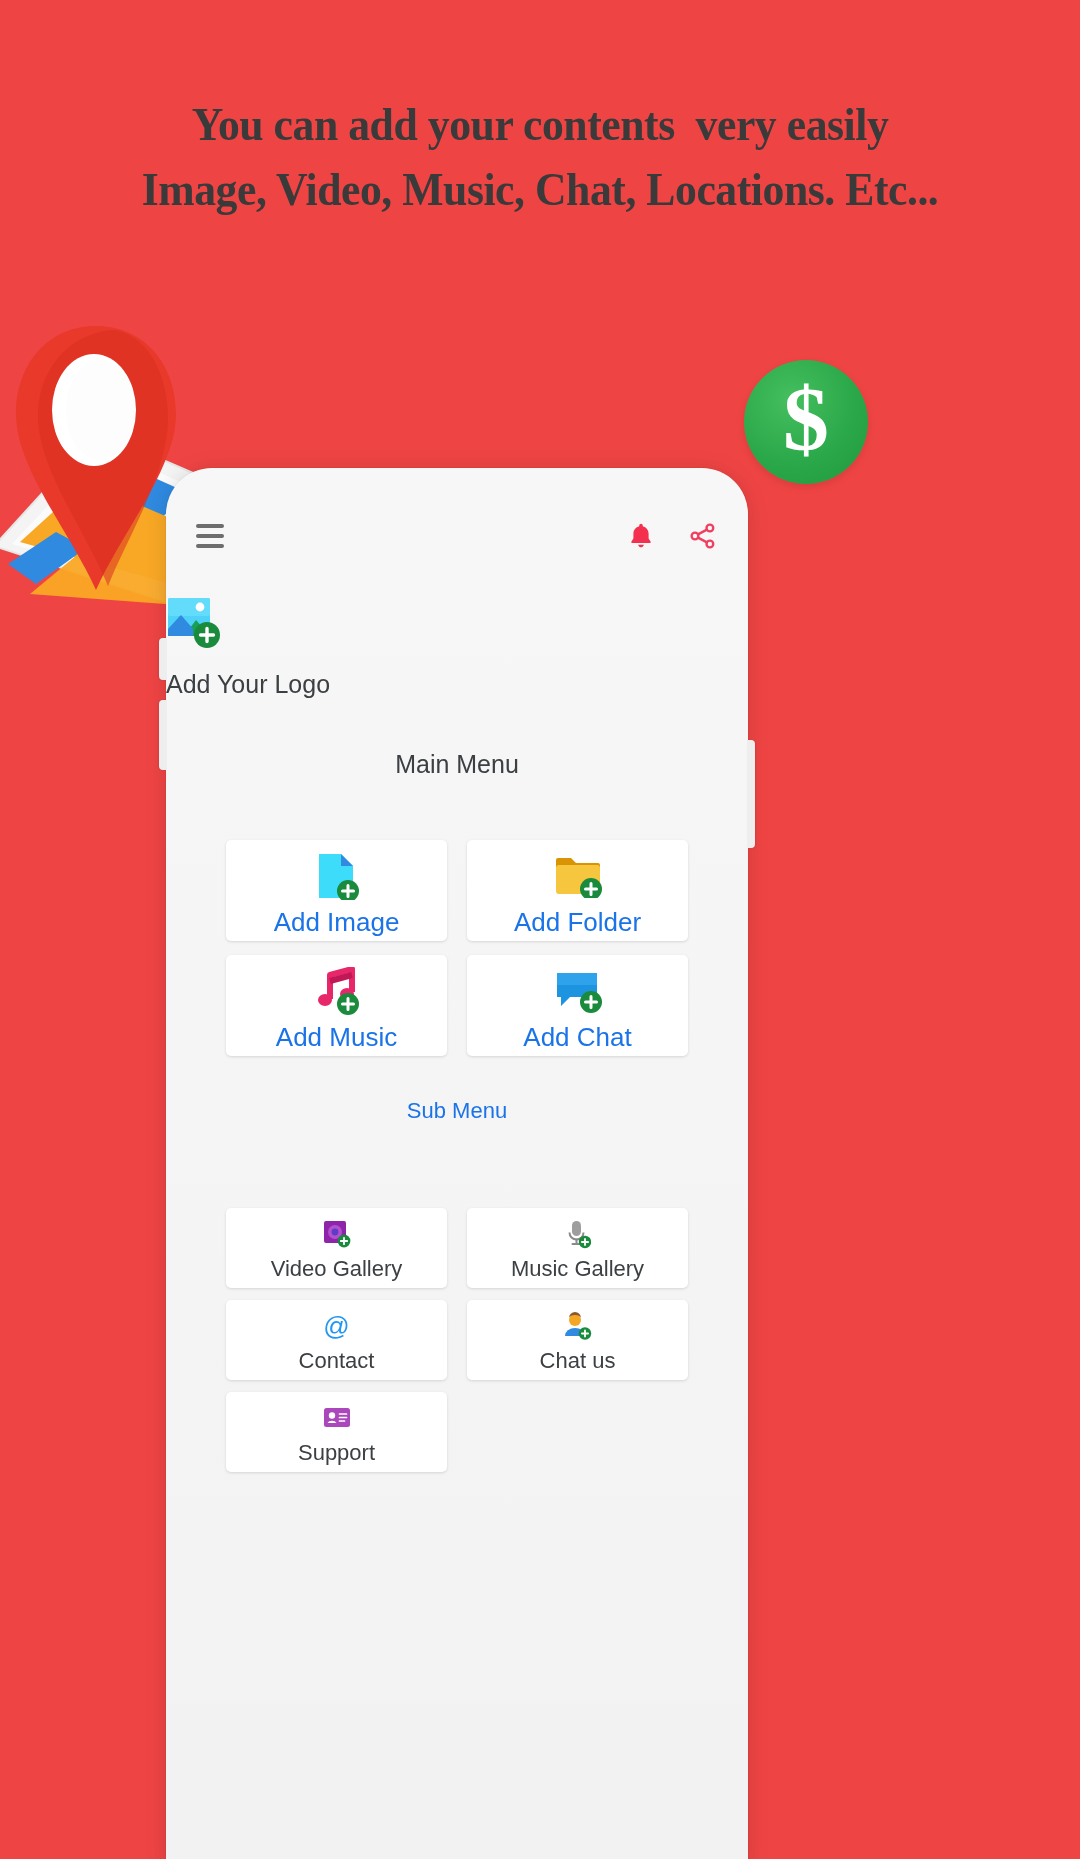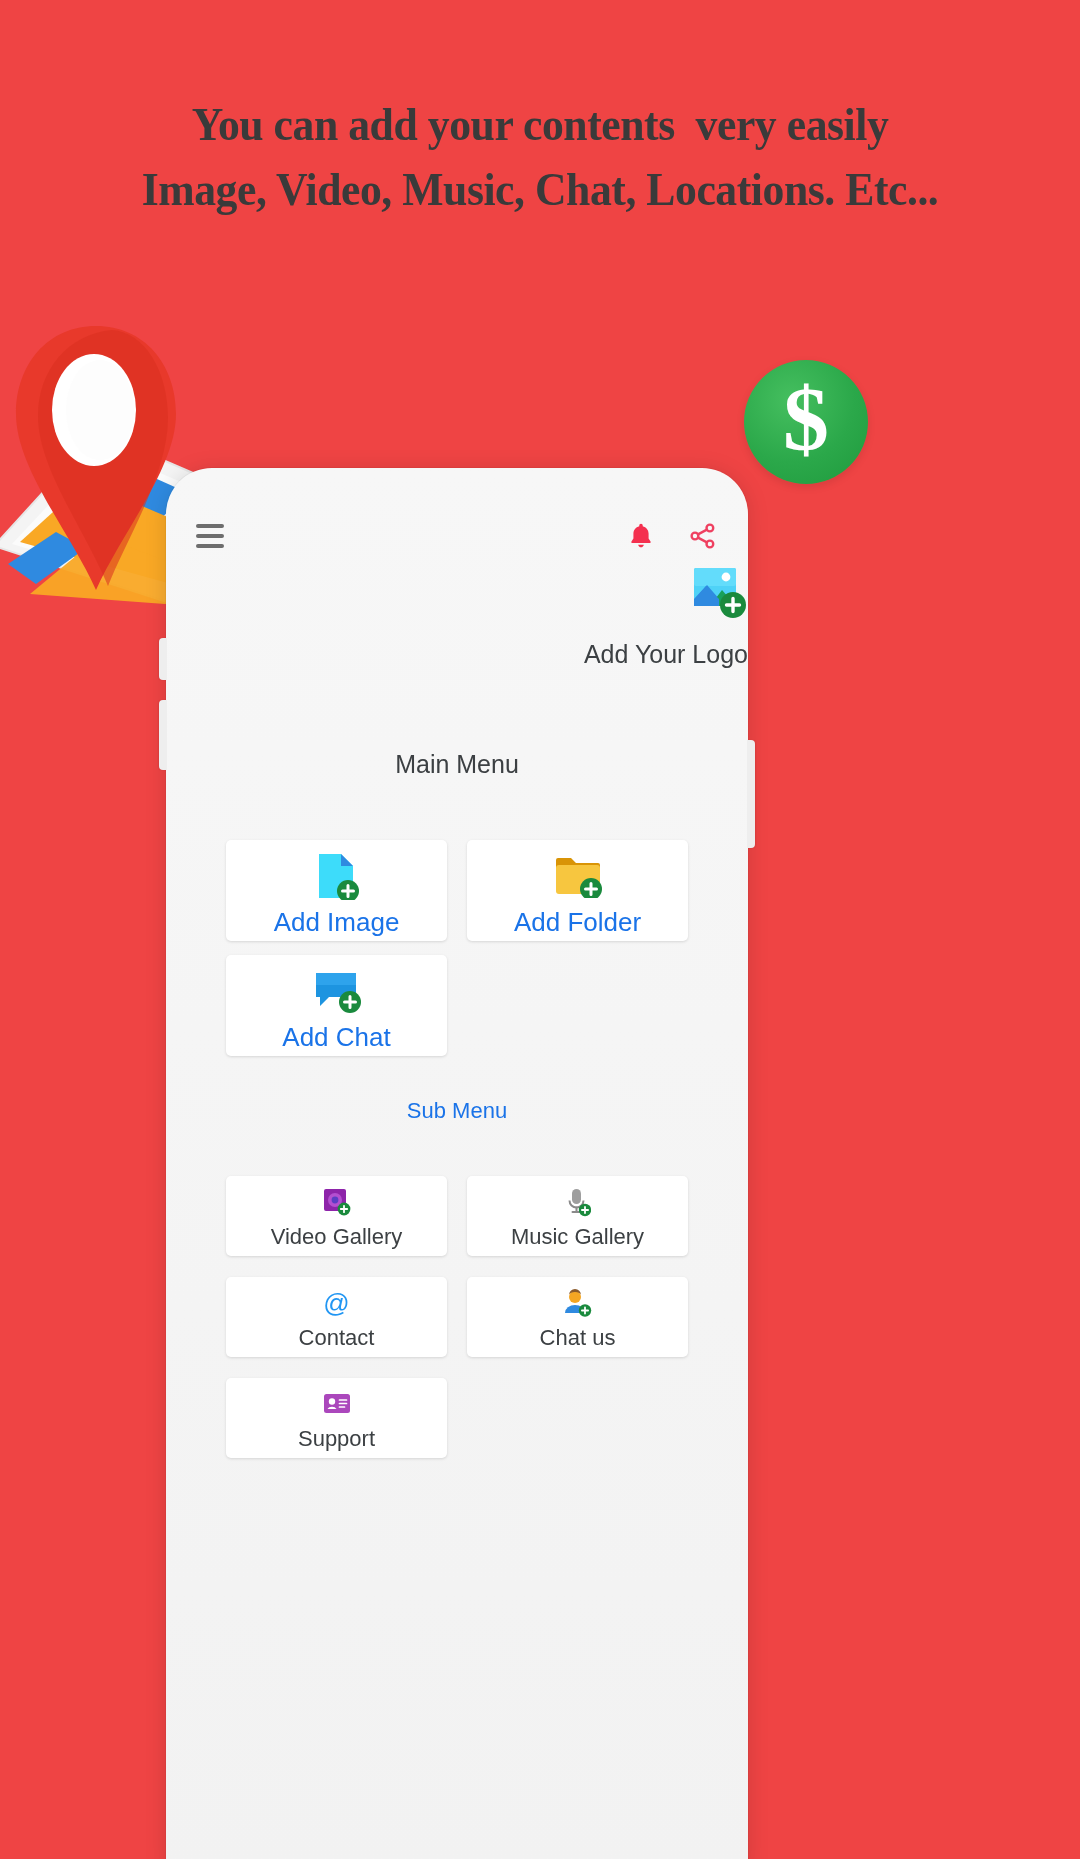--- a/index.html
+++ b/index.html
@@ -64,33 +64,33 @@
     position: absolute; top: 36px; left: 0; width: 100%; height: 64px;
     display: flex; align-items: center; padding: 0 30px;
   }
   .hamburger { display: flex; flex-direction: column; gap: 6px; width: 28px; cursor: pointer; }
   .hamburger i { display: block; height: 4px; border-radius: 2px; background: #6d6d6d; }
   .appbar-spacer { flex: 1; }
   .bell-icon { width: 26px; height: 30px; margin-right: 34px; }
   .share-icon { width: 30px; height: 30px; }
 
   
-  .logo-block { position: absolute; top: 98px; left: 0; width: 100%; text-align: right; }
+  .logo-block { position: absolute; top: 128px; left: 0; width: 100%; text-align: left; }
   .logo-icon { width: 56px; height: 54px; }
   .logo-label { margin-top: 16px; font-size: 25px; color: #3c4043; }
 
   
   .section-title { position: absolute; width: 100%; text-align: center; font-size: 25px; }
   .section-title.main { top: 282px; color: #3c4043; }
   .section-title.sub  { top: 630px; color: #1a73e8; font-size: 22px; }
 
   
   .grid { position: absolute; left: 60px; width: 462px; display: flex; flex-wrap: wrap; gap: 14px 20px; }
   .grid.main { top: 372px; }
-  .grid.sub  { top: 708px; gap: 21px 20px; }
+  .grid.sub  { top: 740px; gap: 12px 20px; }
 
   .card {
     width: 221px; background: #ffffff; border-radius: 5px;
     box-shadow: 0 1px 3px rgba(0,0,0,0.13);
     display: flex; flex-direction: column; align-items: center; justify-content: center;
     cursor: pointer;
   }
   .card.big   { height: 101px; padding-top: 8px; }
   .card.small { height: 80px; padding-top: 4px; }
   .card-icon { display: flex; align-items: center; justify-content: center; }
@@ -194,20 +194,33 @@
           <svg width="48" height="44" viewBox="0 0 48 44">
             <path d="M2 6 a2 2 0 0 1 2-2 h13 l5 5 h22 a2 2 0 0 1 2 2 v4 h-44 z" fill="#d99406"></path>
             <rect x="2" y="11" width="44" height="29" rx="3" fill="#f7c63f"></rect>
             <circle cx="37" cy="35" r="11" fill="#1a8a3d"></circle>
             <path d="M37 29.5 v11 M31.5 35 h11" stroke="#fff" stroke-width="3" stroke-linecap="round"></path>
           </svg>
         </div>
         <div class="card-label">Add  Folder</div>
       </div>
 
+      <div class="card big">
+        <div class="card-icon">
+          <svg width="46" height="48" viewBox="0 0 46 48">
+            <path d="M16 32 V8 L38 2 v23" fill="none" stroke="#e8276b" stroke-width="6" stroke-linejoin="round"></path>
+            <path d="M16 14 L38 8" stroke="#c21757" stroke-width="6"></path>
+            <ellipse cx="11" cy="33" rx="7" ry="6" fill="#e8276b"></ellipse>
+            <ellipse cx="33" cy="27" rx="7" ry="6" fill="#e8276b"></ellipse>
+            <circle cx="34" cy="37" r="11" fill="#1a8a3d"></circle>
+            <path d="M34 31.5 v11 M28.5 37 h11" stroke="#fff" stroke-width="3" stroke-linecap="round"></path>
+          </svg>
+        </div>
+        <div class="card-label">Add Music</div>
+      </div>
 
       <div class="card big">
         <div class="card-icon">
           <svg width="48" height="44" viewBox="0 0 48 44">
             <path d="M3 4 h40 v24 h-27 l-9 9 v-9 h-4 z" fill="#1d94e0"></path>
             <path d="M3 4 h40 v12 h-40 z" fill="#2ea3ec"></path>
             <circle cx="37" cy="33" r="11" fill="#1a8a3d"></circle>
             <path d="M37 27.5 v11 M31.5 33 h11" stroke="#fff" stroke-width="3" stroke-linecap="round"></path>
           </svg>
         </div>

